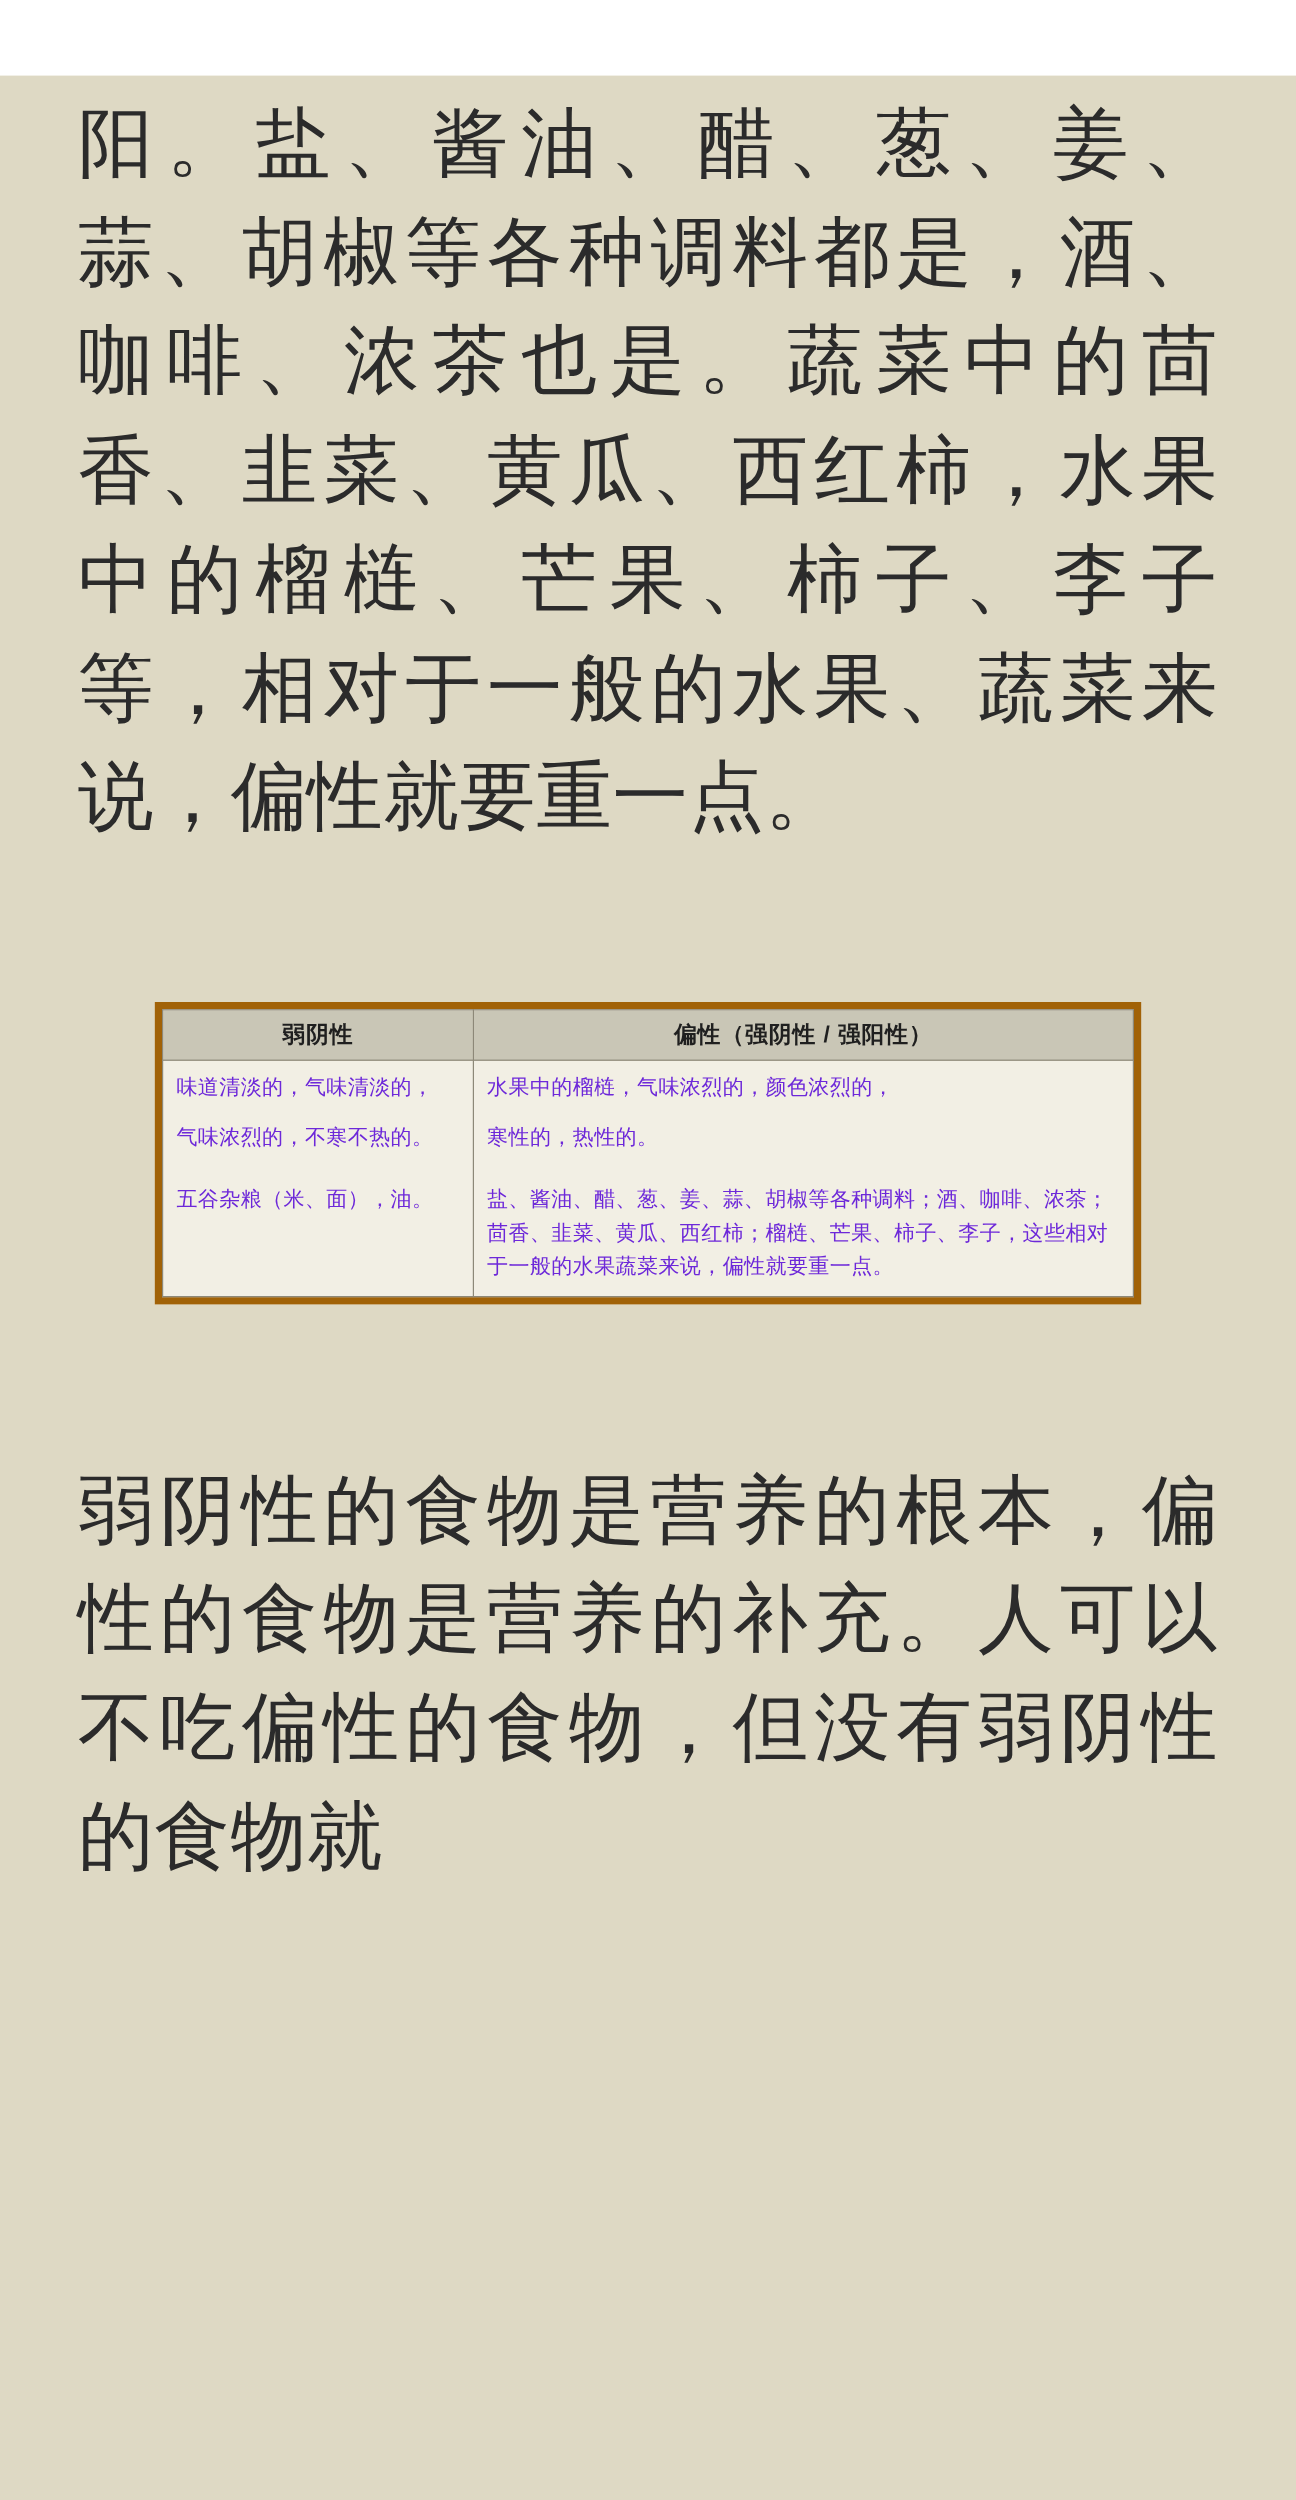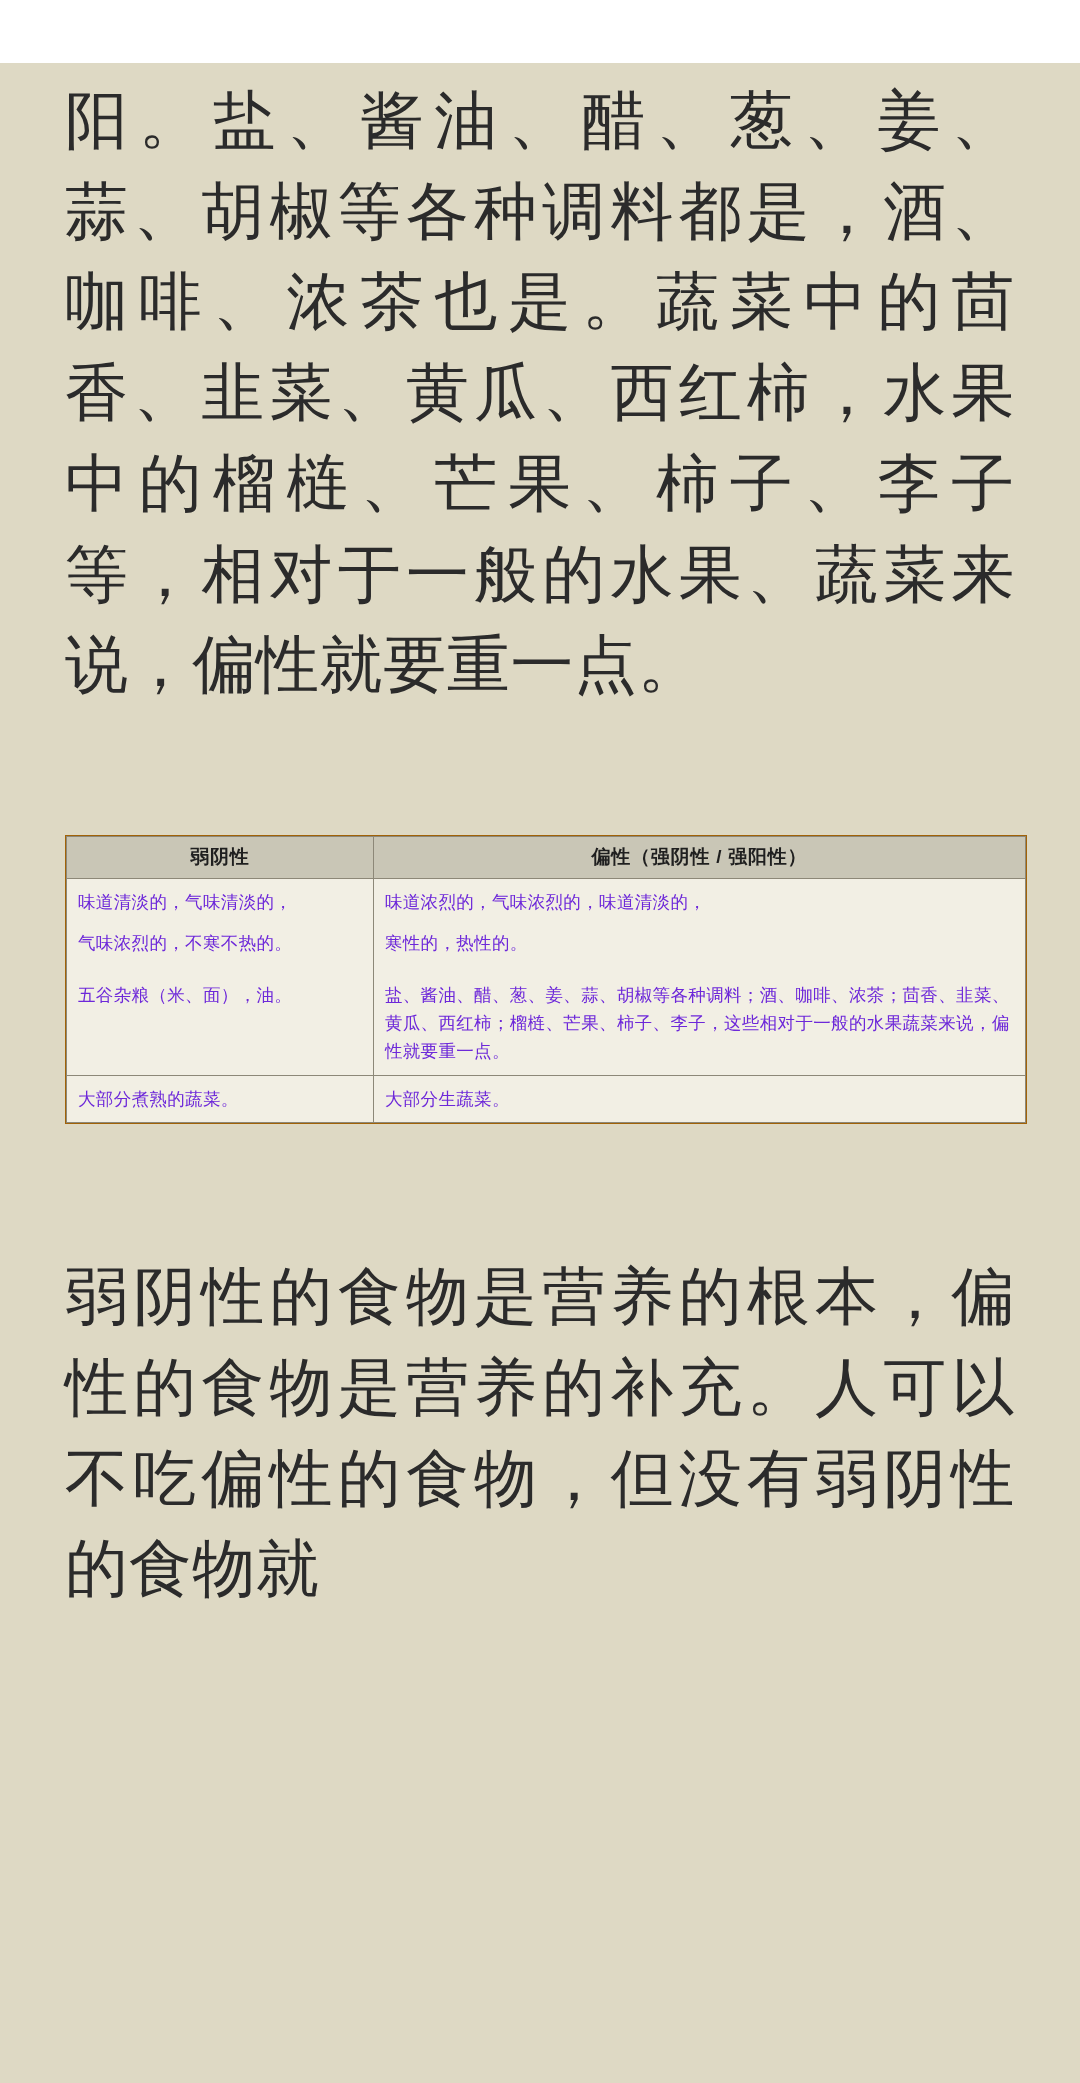--- a/index.html
+++ b/index.html
@@ -31,24 +31,24 @@
     font-weight: 500;
   }
   .para-top {
     padding-top: 12px;
   }
   .spacer-a { height: 62px; }
   .spacer-b { height: 64px; }
 
   
   .table-wrap {
-    width: 962px;
+    width: 822px;
     margin: 0 auto;
     background: #f2efe4;
-    border: 1px solid #a16207;
+    border: 6px solid #a16207;
     box-sizing: border-box;
   }
   table.cmp {
     width: 100%;
     border-collapse: collapse;
     table-layout: fixed;
     font-family: "DejaVu Serif", "Liberation Serif", serif;
   }
   table.cmp th,
   table.cmp td {
@@ -100,31 +100,23 @@
         </tr>
       </thead>
       <tbody>
         <tr class="row-tall">
           <td>
             <p class="cell-p">味道清淡的，气味清淡的，</p>
             <p class="cell-p">气味浓烈的，不寒不热的。</p>
             <p class="cell-p cell-gap">五谷杂粮（米、面），油。</p>
           </td>
           <td>
-            <p class="cell-p">味道浓烈的，气味浓烈的，味道清淡的，</p>
+            <p class="cell-p">水果中的榴梿，气味浓烈的，颜色浓烈的，</p>
             <p class="cell-p">寒性的，热性的。</p>
             <p class="cell-p cell-gap">盐、酱油、醋、葱、姜、蒜、胡椒等各种调料；酒、咖啡、浓茶；茴香、韭菜、黄瓜、西红柿；榴梿、芒果、柿子、李子，这些相对于一般的水果蔬菜来说，偏性就要重一点。</p>
-          </td>
-        </tr>
-        <tr class="row-short">
-          <td>
-            <p class="cell-p">大部分煮熟的蔬菜。</p>
-          </td>
-          <td>
-            <p class="cell-p">大部分生蔬菜。</p>
           </td>
         </tr>
       </tbody>
     </table>
   </div>
 
   <div class="spacer-b"></div>
 
   <p class="para">弱阴性的食物是营养的根本，偏性的食物是营养的补充。人可以不吃偏性的食物，但没有弱阴性的食物就</p>
 

